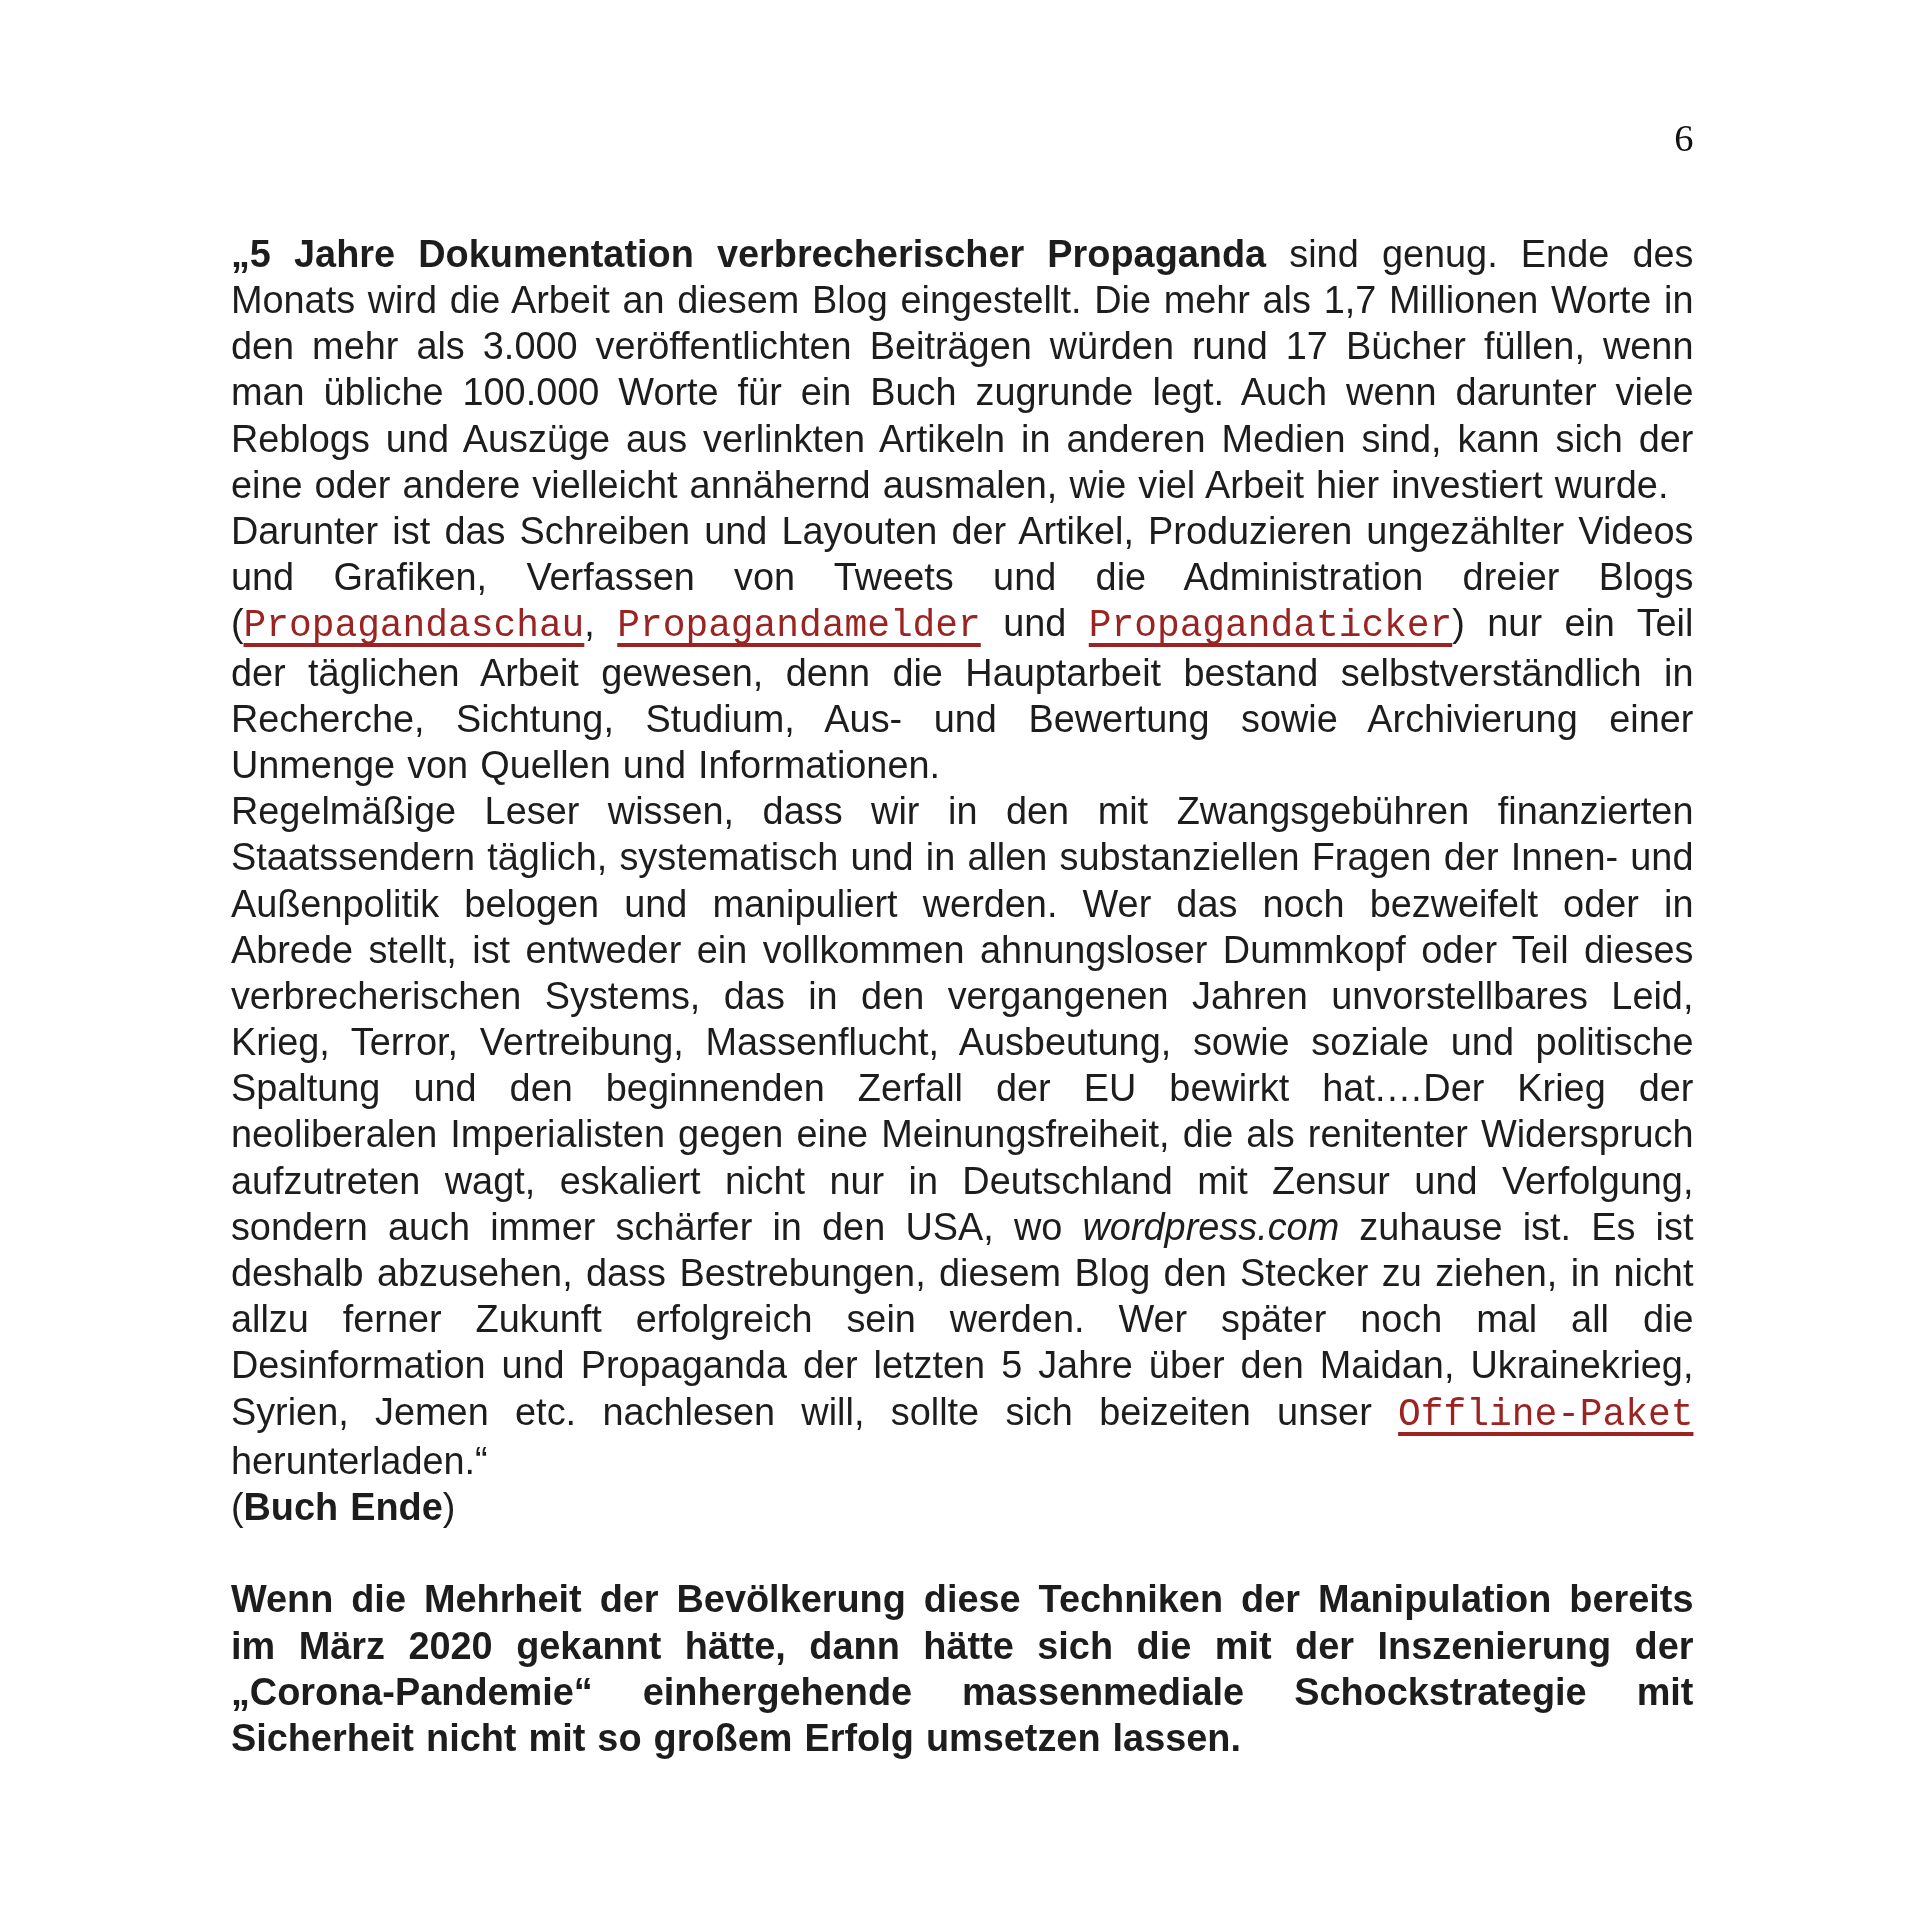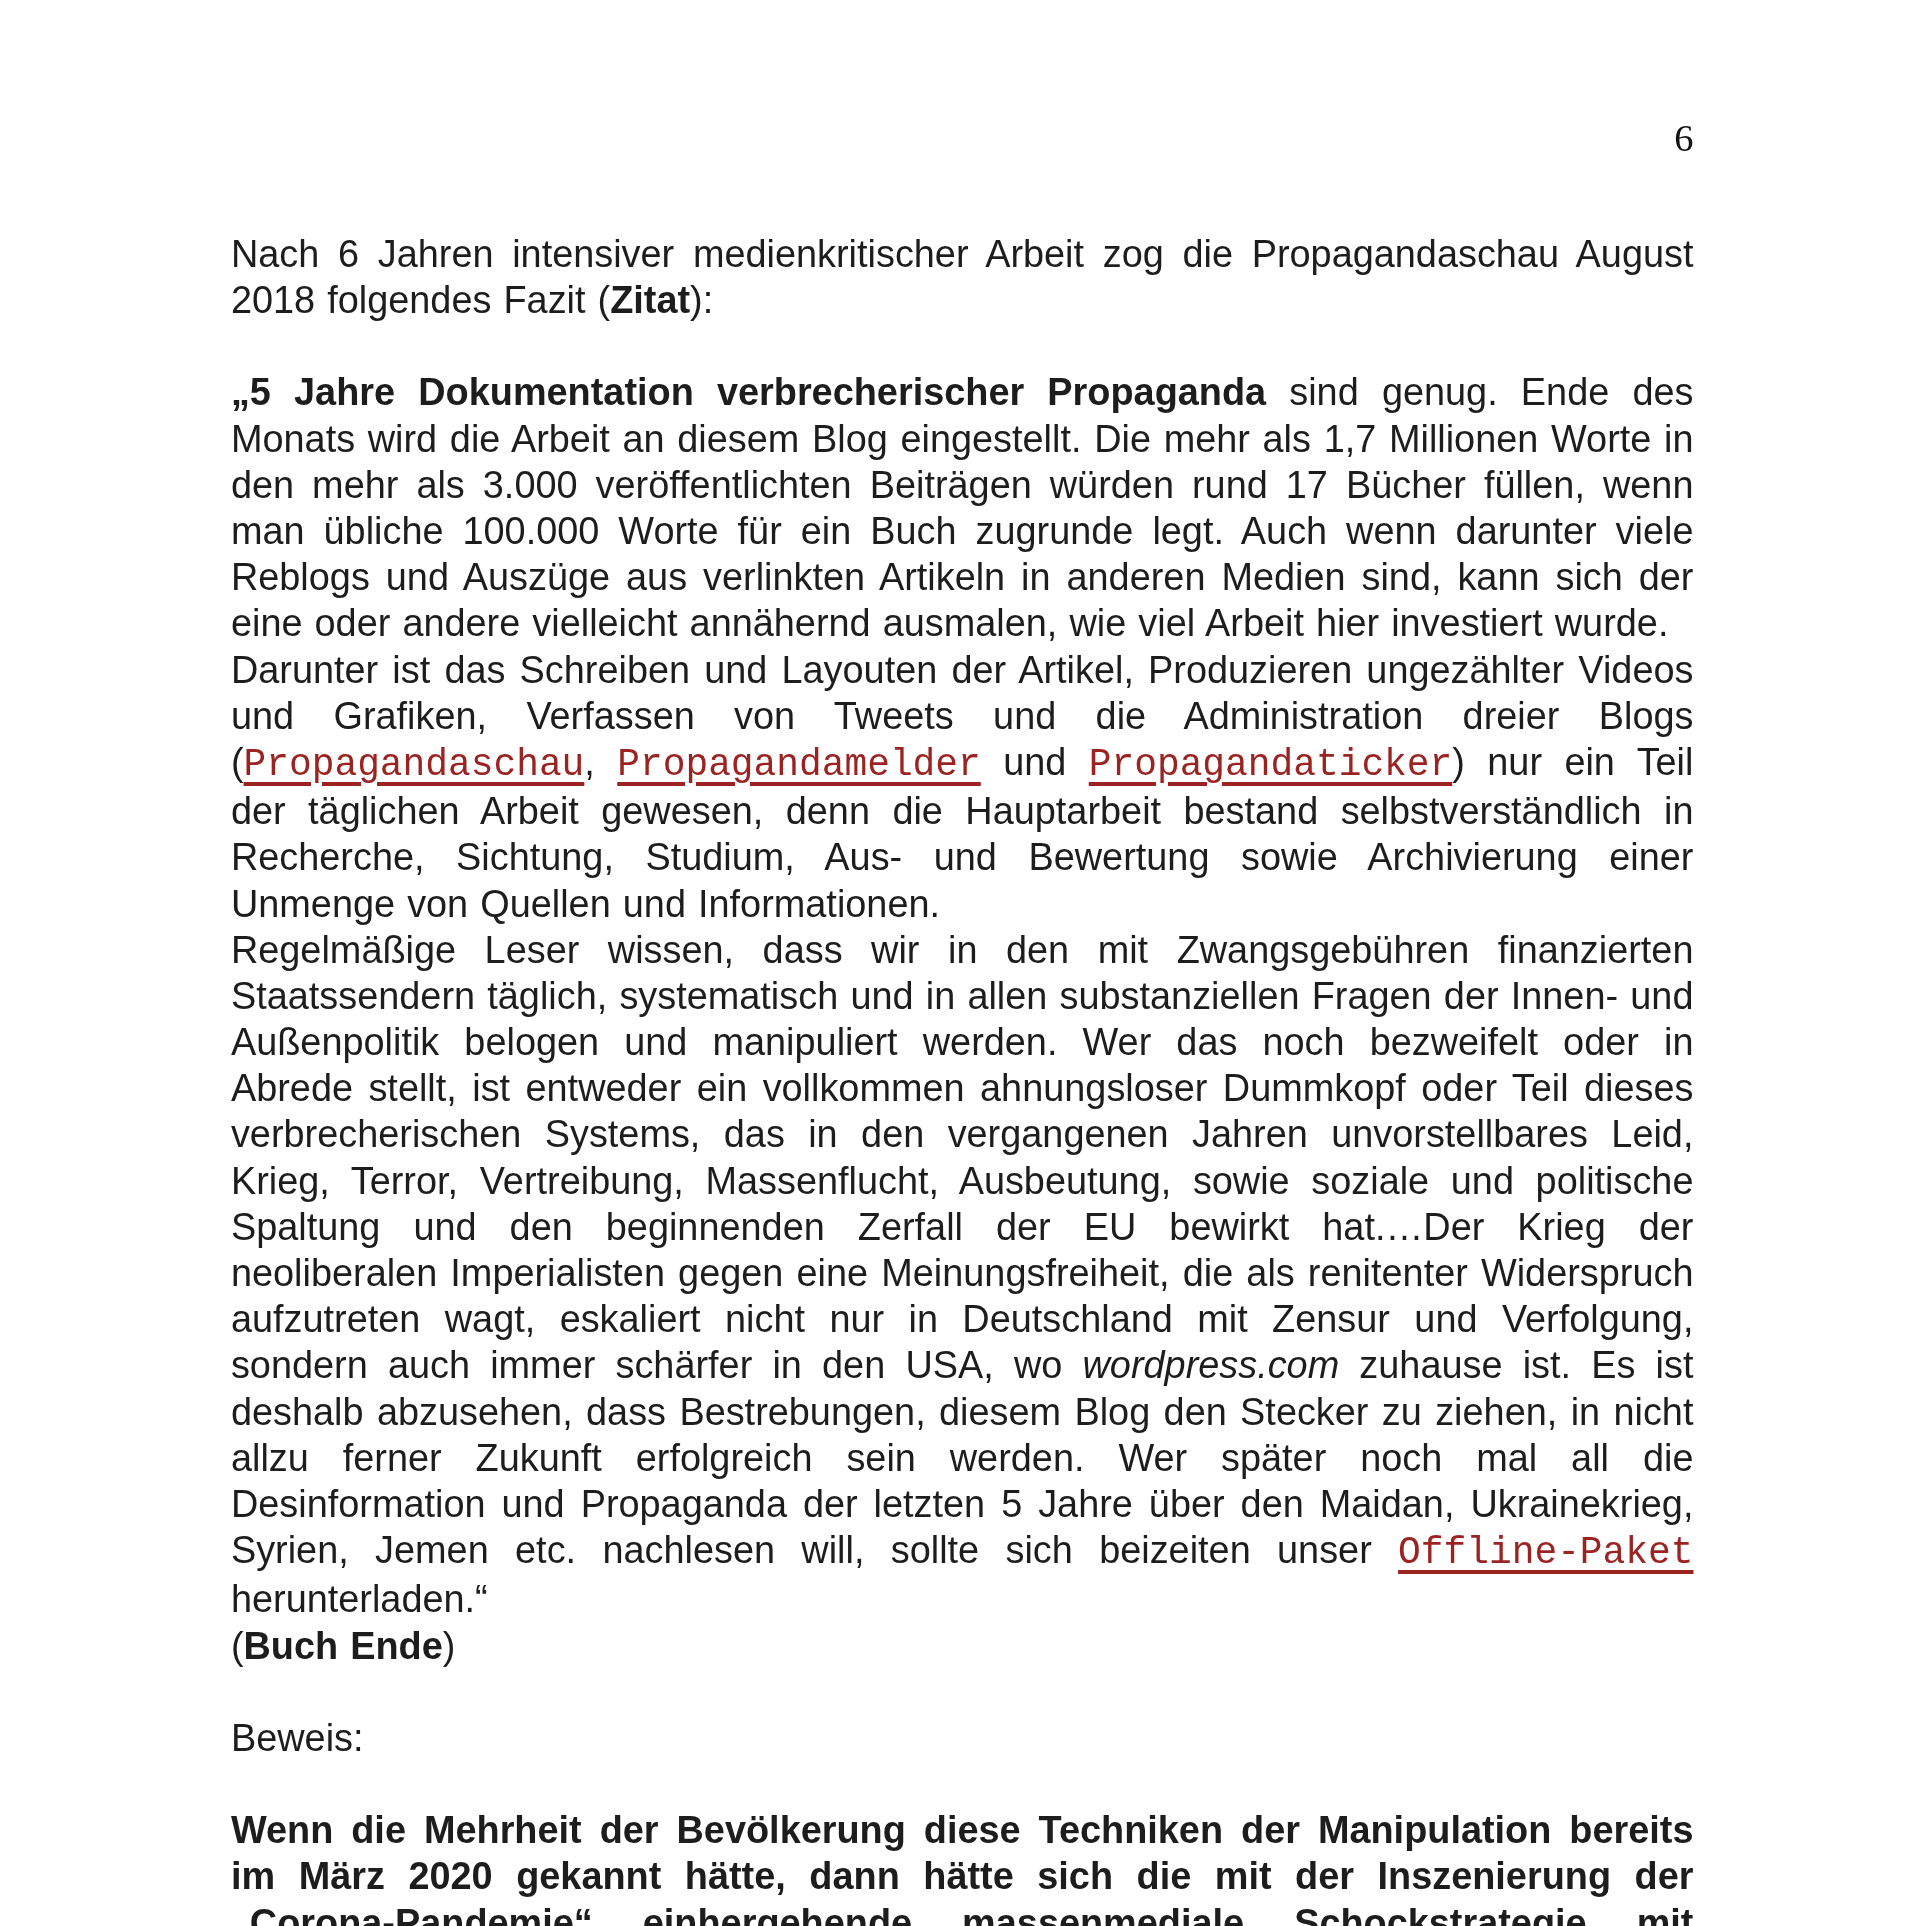--- a/index.html
+++ b/index.html
@@ -47,22 +47,20 @@
   }
   a.link.red  { color:var(--red);font-family:Liberation Mono, monospace; }
   a.link.blue { color:var(--blue); }
 </style>
 </head>
 <body>
 
 <div class="page">
   <div class="page-number">6</div>
   <div class="document-body">
-      <p class="para gap-after"><span>Nach 6 Jahren intensiver medienkritischer Arbeit zog die Propagandaschau August 2018 folgendes Fazit (</span><span class="b">Zitat</span><span>):</span></p>
       <p class="para"><span class="b">„5 Jahre Dokumentation verbrecherischer Propaganda</span><span> sind genug. Ende des Monats wird die Arbeit an diesem Blog eingestellt. Die mehr als 1,7 Millionen Worte in den mehr als 3.000 veröffentlichten Beiträgen würden rund 17 Bücher füllen, wenn man übliche 100.000 Worte für ein Buch zugrunde legt. Auch wenn darunter viele Reblogs und Auszüge aus verlinkten Artikeln in anderen Medien sind, kann sich der eine oder andere vielleicht annähernd ausmalen, wie viel Arbeit hier investiert wurde.</span></p>
       <p class="para"><span>Darunter ist das Schreiben und Layouten der Artikel, Produzieren ungezählter Videos und Grafiken, Verfassen von Tweets und die Administration dreier Blogs (</span><a class="link red">Propagandaschau</a><span>, </span><a class="link red">Propagandamelder</a><span> und </span><a class="link red">Propagandaticker</a><span>) nur ein Teil der täglichen Arbeit gewesen, denn die Hauptarbeit bestand selbstverständlich in Recherche, Sichtung, Studium, Aus- und Bewertung sowie Archivierung einer Unmenge von Quellen und Informationen.</span></p>
       <p class="para"><span>Regelmäßige Leser wissen, dass wir in den mit Zwangsgebühren finanzierten Staatssendern täglich, systematisch und in allen substanziellen Fragen der Innen- und Außenpolitik belogen und manipuliert werden. Wer das noch bezweifelt oder in Abrede stellt, ist entweder ein vollkommen ahnungsloser Dummkopf oder Teil dieses verbrecherischen Systems, das in den vergangenen Jahren unvorstellbares Leid, Krieg, Terror, Vertreibung, Massenflucht, Ausbeutung, sowie soziale und politische Spaltung und den beginnenden Zerfall der EU bewirkt hat.…Der Krieg der neoliberalen Imperialisten gegen eine Meinungsfreiheit, die als renitenter Widerspruch aufzutreten wagt, eskaliert nicht nur in Deutschland mit Zensur und Verfolgung, sondern auch immer schärfer in den USA, wo </span><span class="i">wordpress.com</span><span> zuhause ist. Es ist deshalb abzusehen, dass Bestrebungen, diesem Blog den Stecker zu ziehen, in nicht allzu ferner Zukunft erfolgreich sein werden. Wer später noch mal all die Desinformation und Propaganda der letzten 5 Jahre über den Maidan, Ukrainekrieg, Syrien, Jemen etc. nachlesen will, sollte sich beizeiten unser </span><a class="link red">Offline-Paket</a><span> herunterladen.“</span></p>
       <p class="para gap-after"><span>(</span><span class="b">Buch Ende</span><span>)</span></p>
-      <p class="para gap-after"><span>Beweis:</span></p>
       <p class="para gap-after"><span class="b">Wenn die Mehrheit der Bevölkerung diese Techniken der Manipulation bereits im März 2020 gekannt hätte, dann hätte sich die mit der Inszenierung der „Corona-Pandemie“ einhergehende massenmediale Schockstrategie mit Sicherheit nicht mit so großem Erfolg umsetzen lassen.</span></p>
     </div>
 </div>
 
 
 </body></html>

